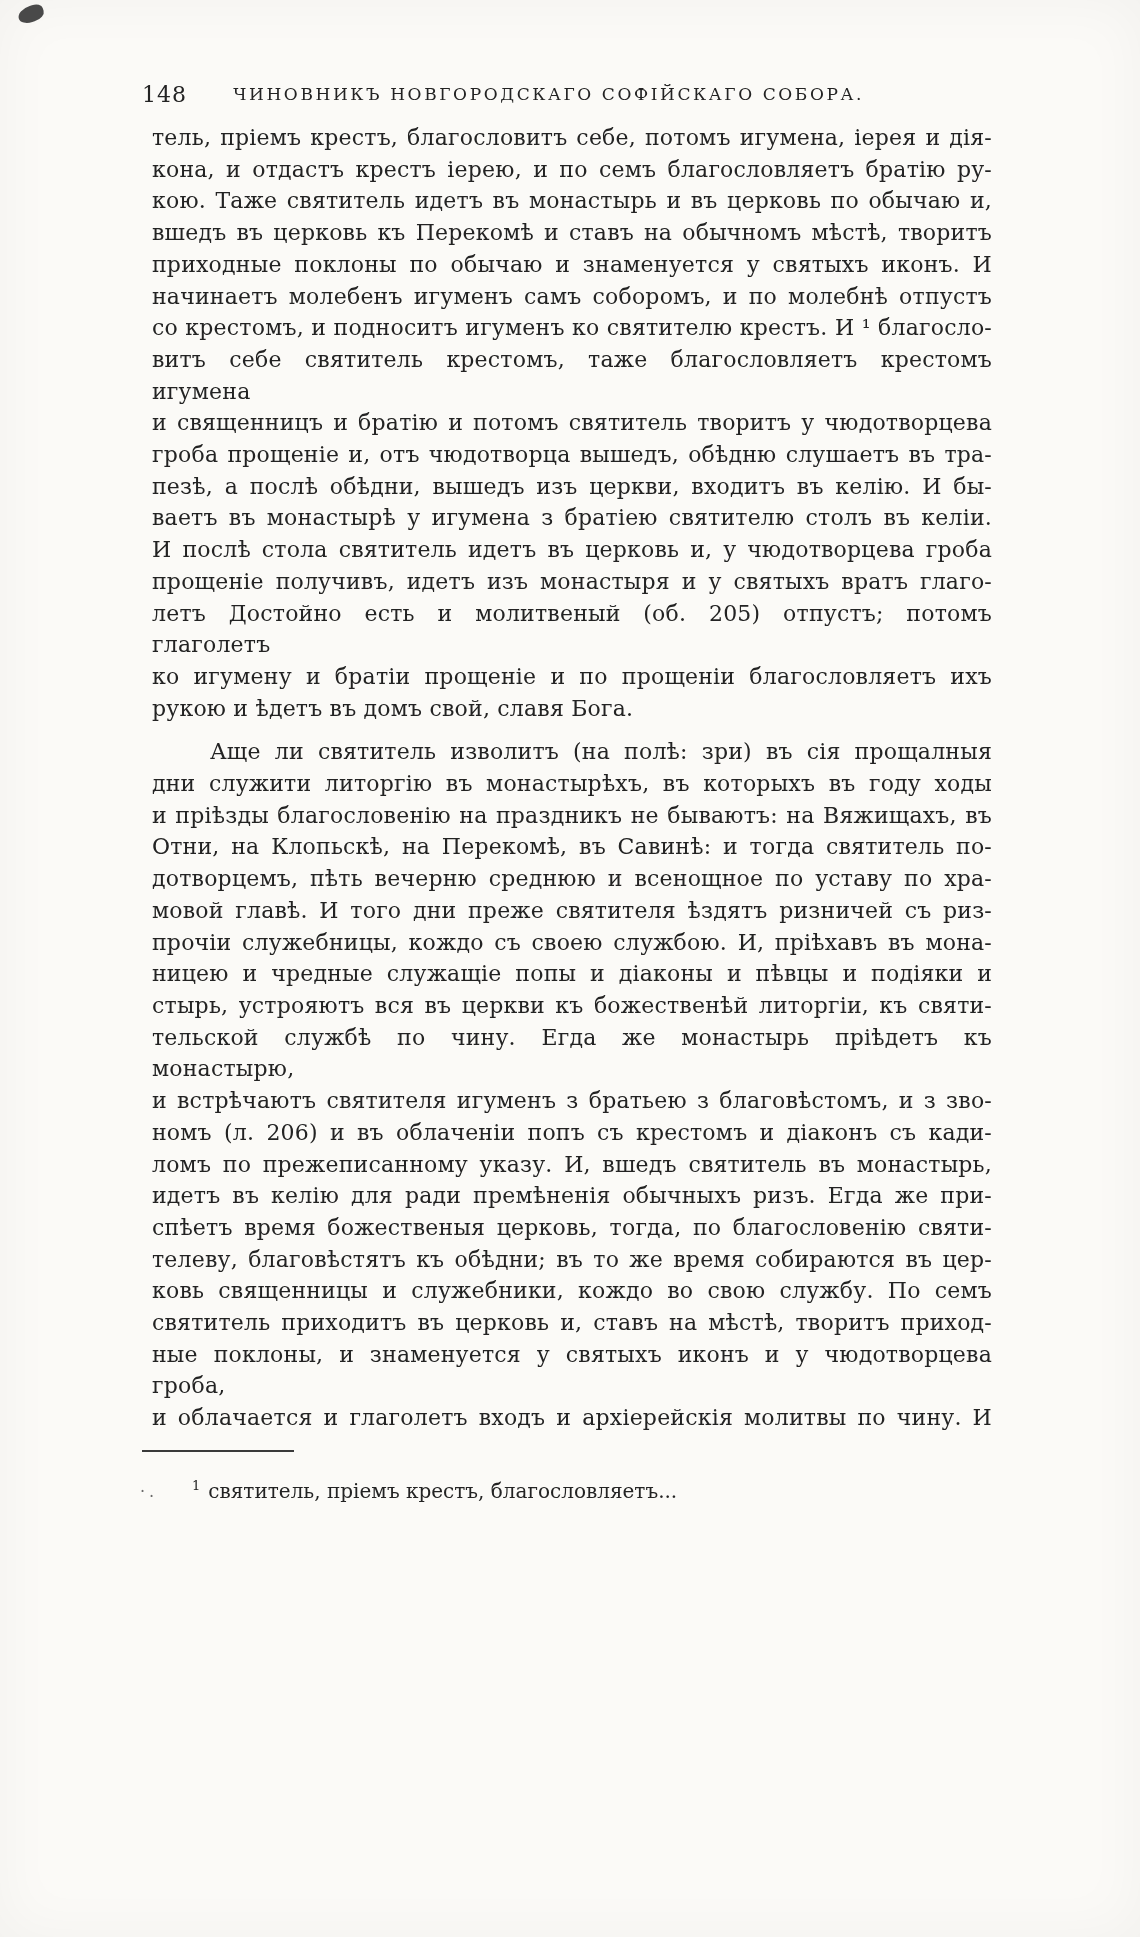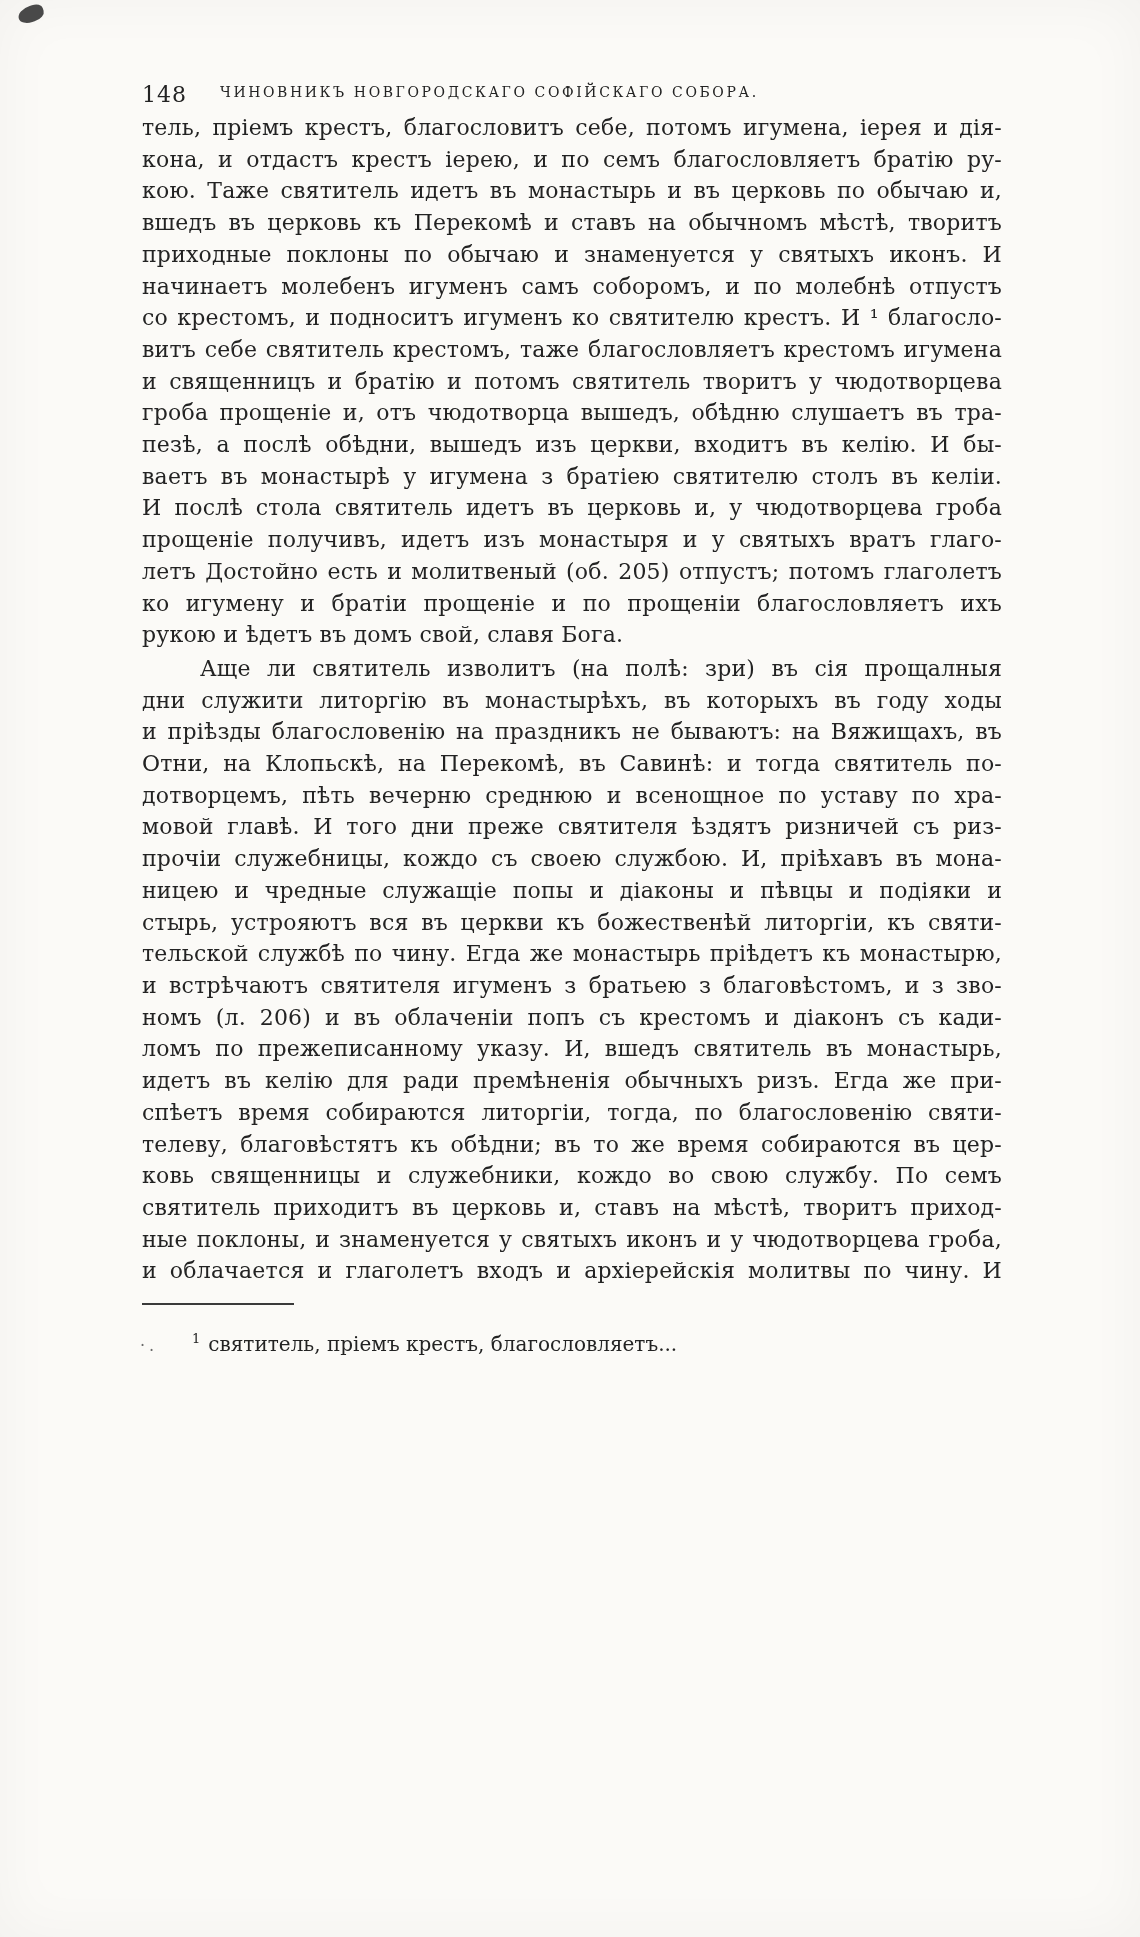--- a/index.html
+++ b/index.html
@@ -44,30 +44,30 @@
     left: 2px;
     top: 2px;
     font-size: 22px;
     letter-spacing: 1px;
   }
   .header-title {
     position: absolute;
     left: 80px;
     right: 140px;
     top: 4px;
-    text-align: left;
-    font-size: 14px;
+    text-align: right;
+    font-size: 17px;
     letter-spacing: 2.6px;
     white-space: nowrap;
   }
   .body-text {
     font-size: 22px;
   }
   .paragraph {
-    margin: 2px;
+    margin: 12px;
   }
   .line {
     line-height: 31.7px;
     text-align: justify;
     text-align-last: justify;
     white-space: normal;
     letter-spacing: 0.2px;
   }
   .line.no-justify {
     text-align-last: left;
@@ -145,21 +145,21 @@
           <div class="line">дотворцемъ, пѣть вечерню среднюю и всенощное по уставу по хра-</div>
           <div class="line">мовой главѣ. И того дни преже святителя ѣздятъ ризничей съ риз-</div>
           <div class="line">прочіи служебницы, кождо съ своею службою. И, пріѣхавъ въ мона-</div>
           <div class="line">ницею и чредные служащіе попы и діаконы и пѣвцы и подіяки и</div>
           <div class="line">стырь, устрояютъ вся въ церкви къ божественѣй литоргіи, къ святи-</div>
           <div class="line">тельской службѣ по чину. Егда же монастырь пріѣдетъ къ монастырю,</div>
           <div class="line">и встрѣчаютъ святителя игуменъ з братьею з благовѣстомъ, и з зво-</div>
           <div class="line">номъ (л. 206) и въ облаченіи попъ съ крестомъ и діаконъ съ кади-</div>
           <div class="line">ломъ по прежеписанному указу. И, вшедъ святитель въ монастырь,</div>
           <div class="line">идетъ въ келію для ради премѣненія обычныхъ ризъ. Егда же при-</div>
-          <div class="line">спѣетъ время собираются литоргіи, тогда, по благословенію святи-</div>
+          <div class="line">спѣетъ время божественыя церковь, тогда, по благословенію святи-</div>
           <div class="line">телеву, благовѣстятъ къ обѣдни; въ то же время собираются въ цер-</div>
           <div class="line">ковь священницы и служебники, кождо во свою службу. По семъ</div>
           <div class="line">святитель приходитъ въ церковь и, ставъ на мѣстѣ, творитъ приход-</div>
           <div class="line">ные поклоны, и знаменуется у святыхъ иконъ и у чюдотворцева гроба,</div>
           <div class="line">и облачается и глаголетъ входъ и архіерейскія молитвы по чину. И</div>
         </div>
       </div>
 
     <div class="footnote-area">
       <div class="footnote-rule"></div>

